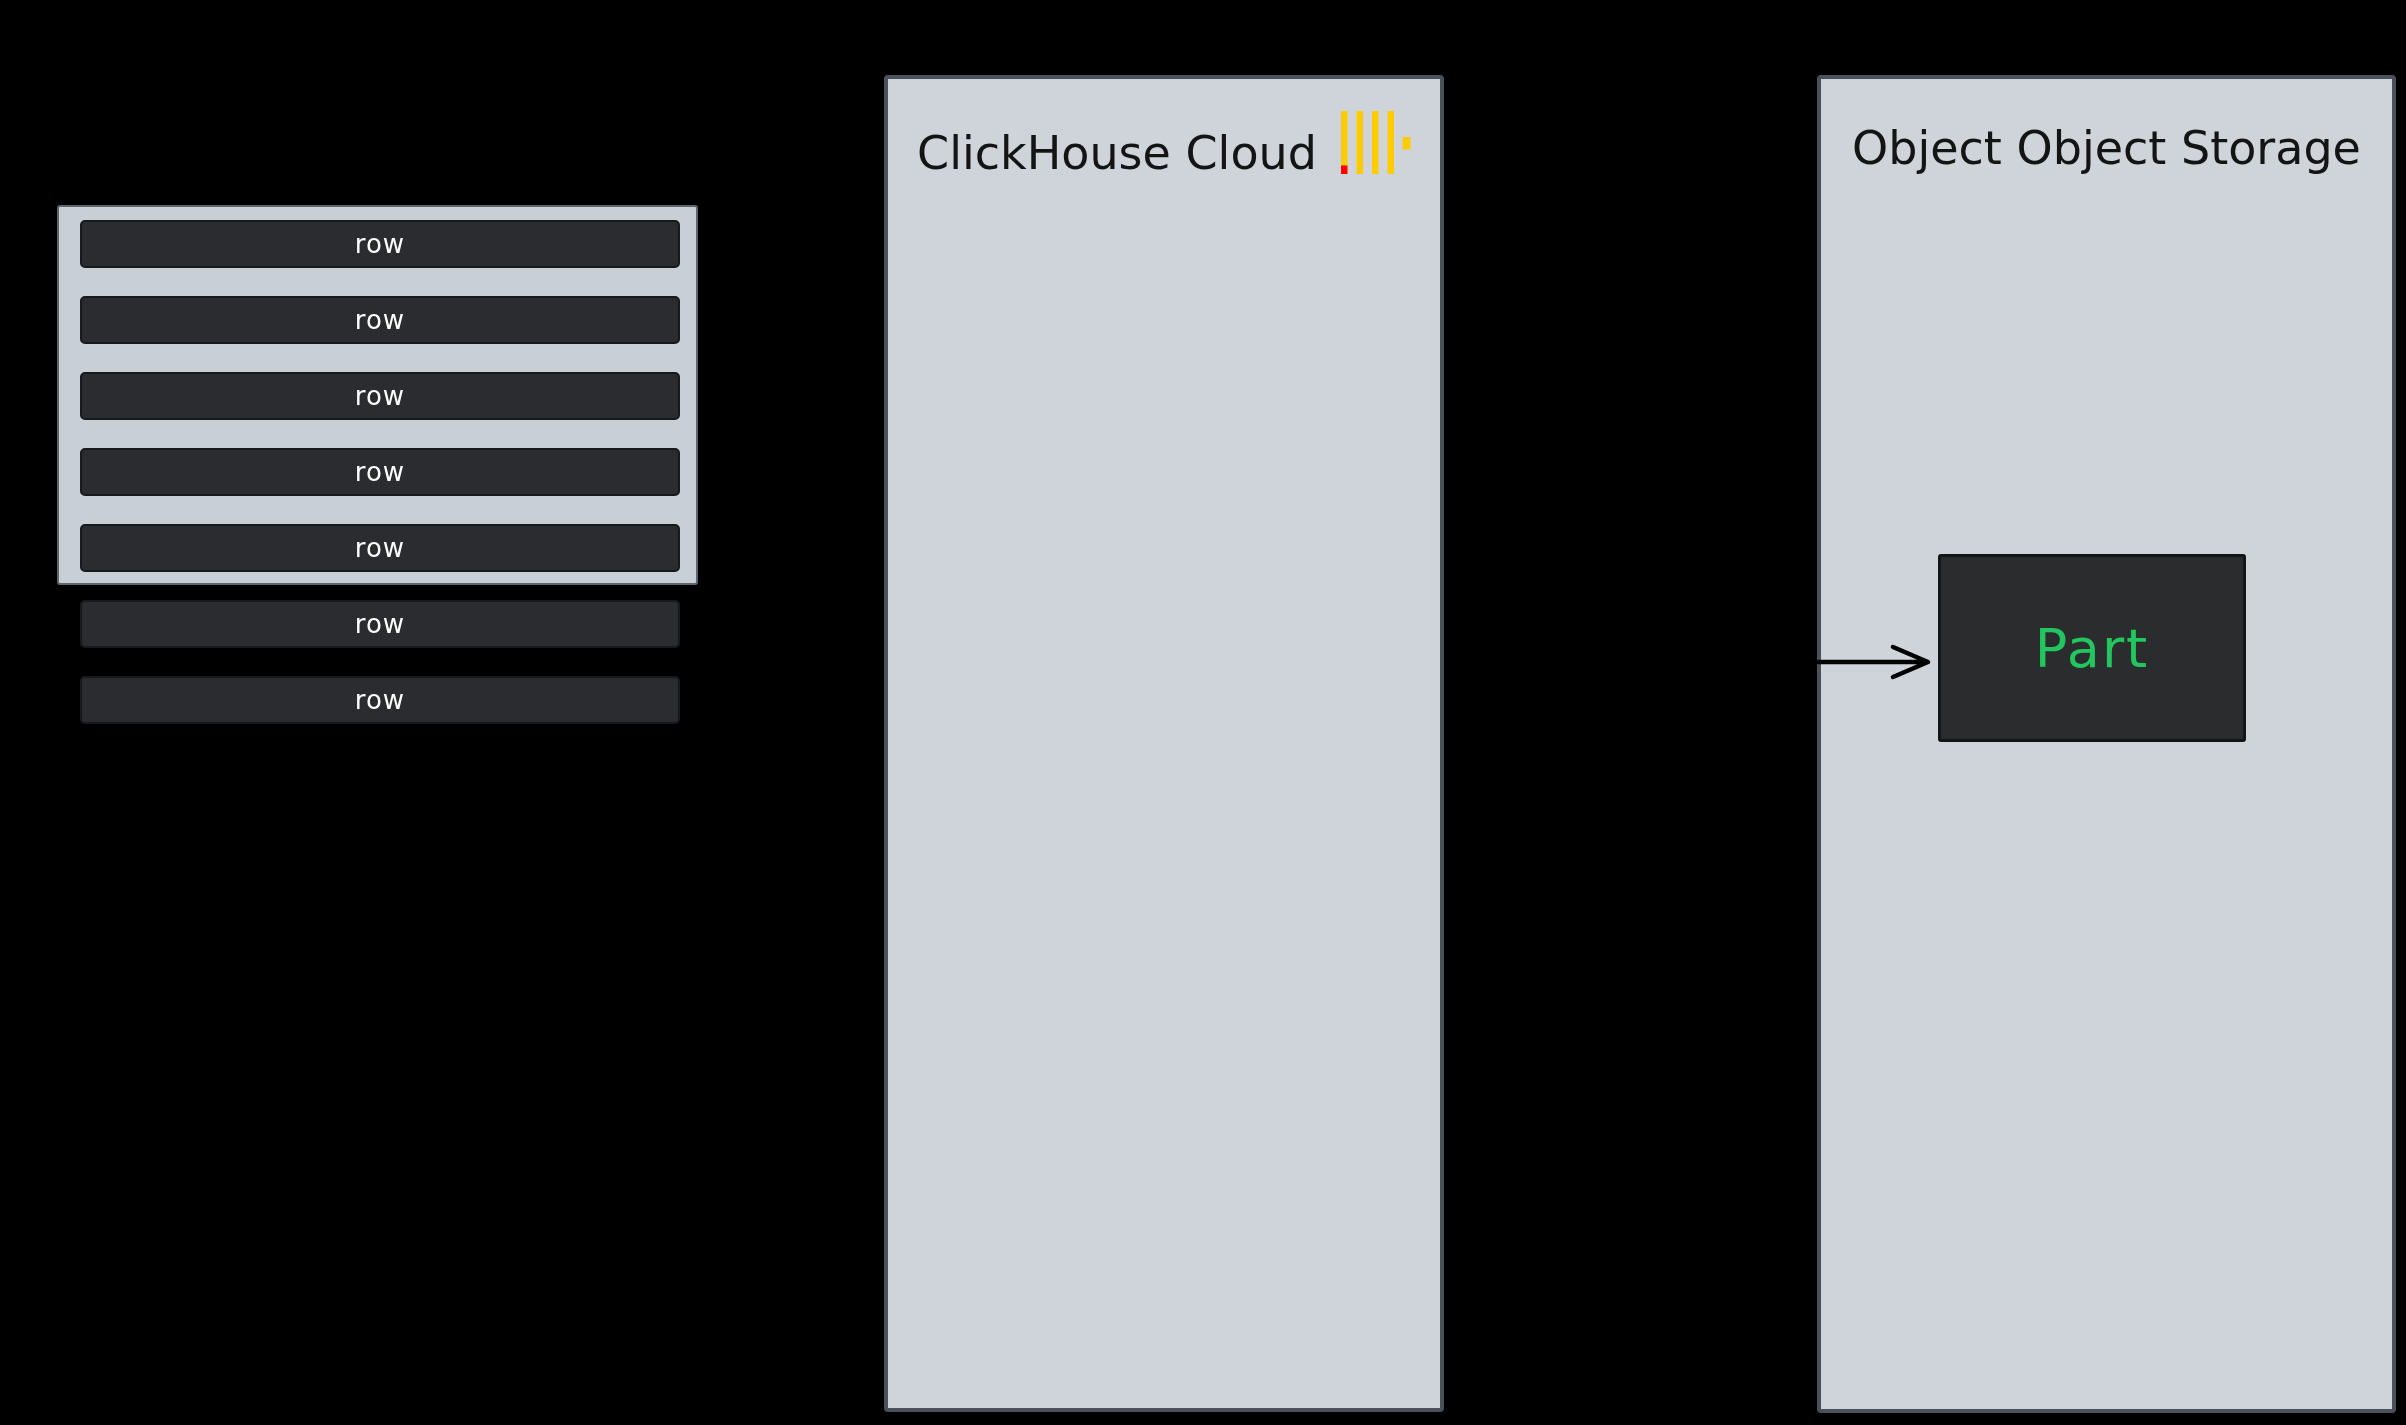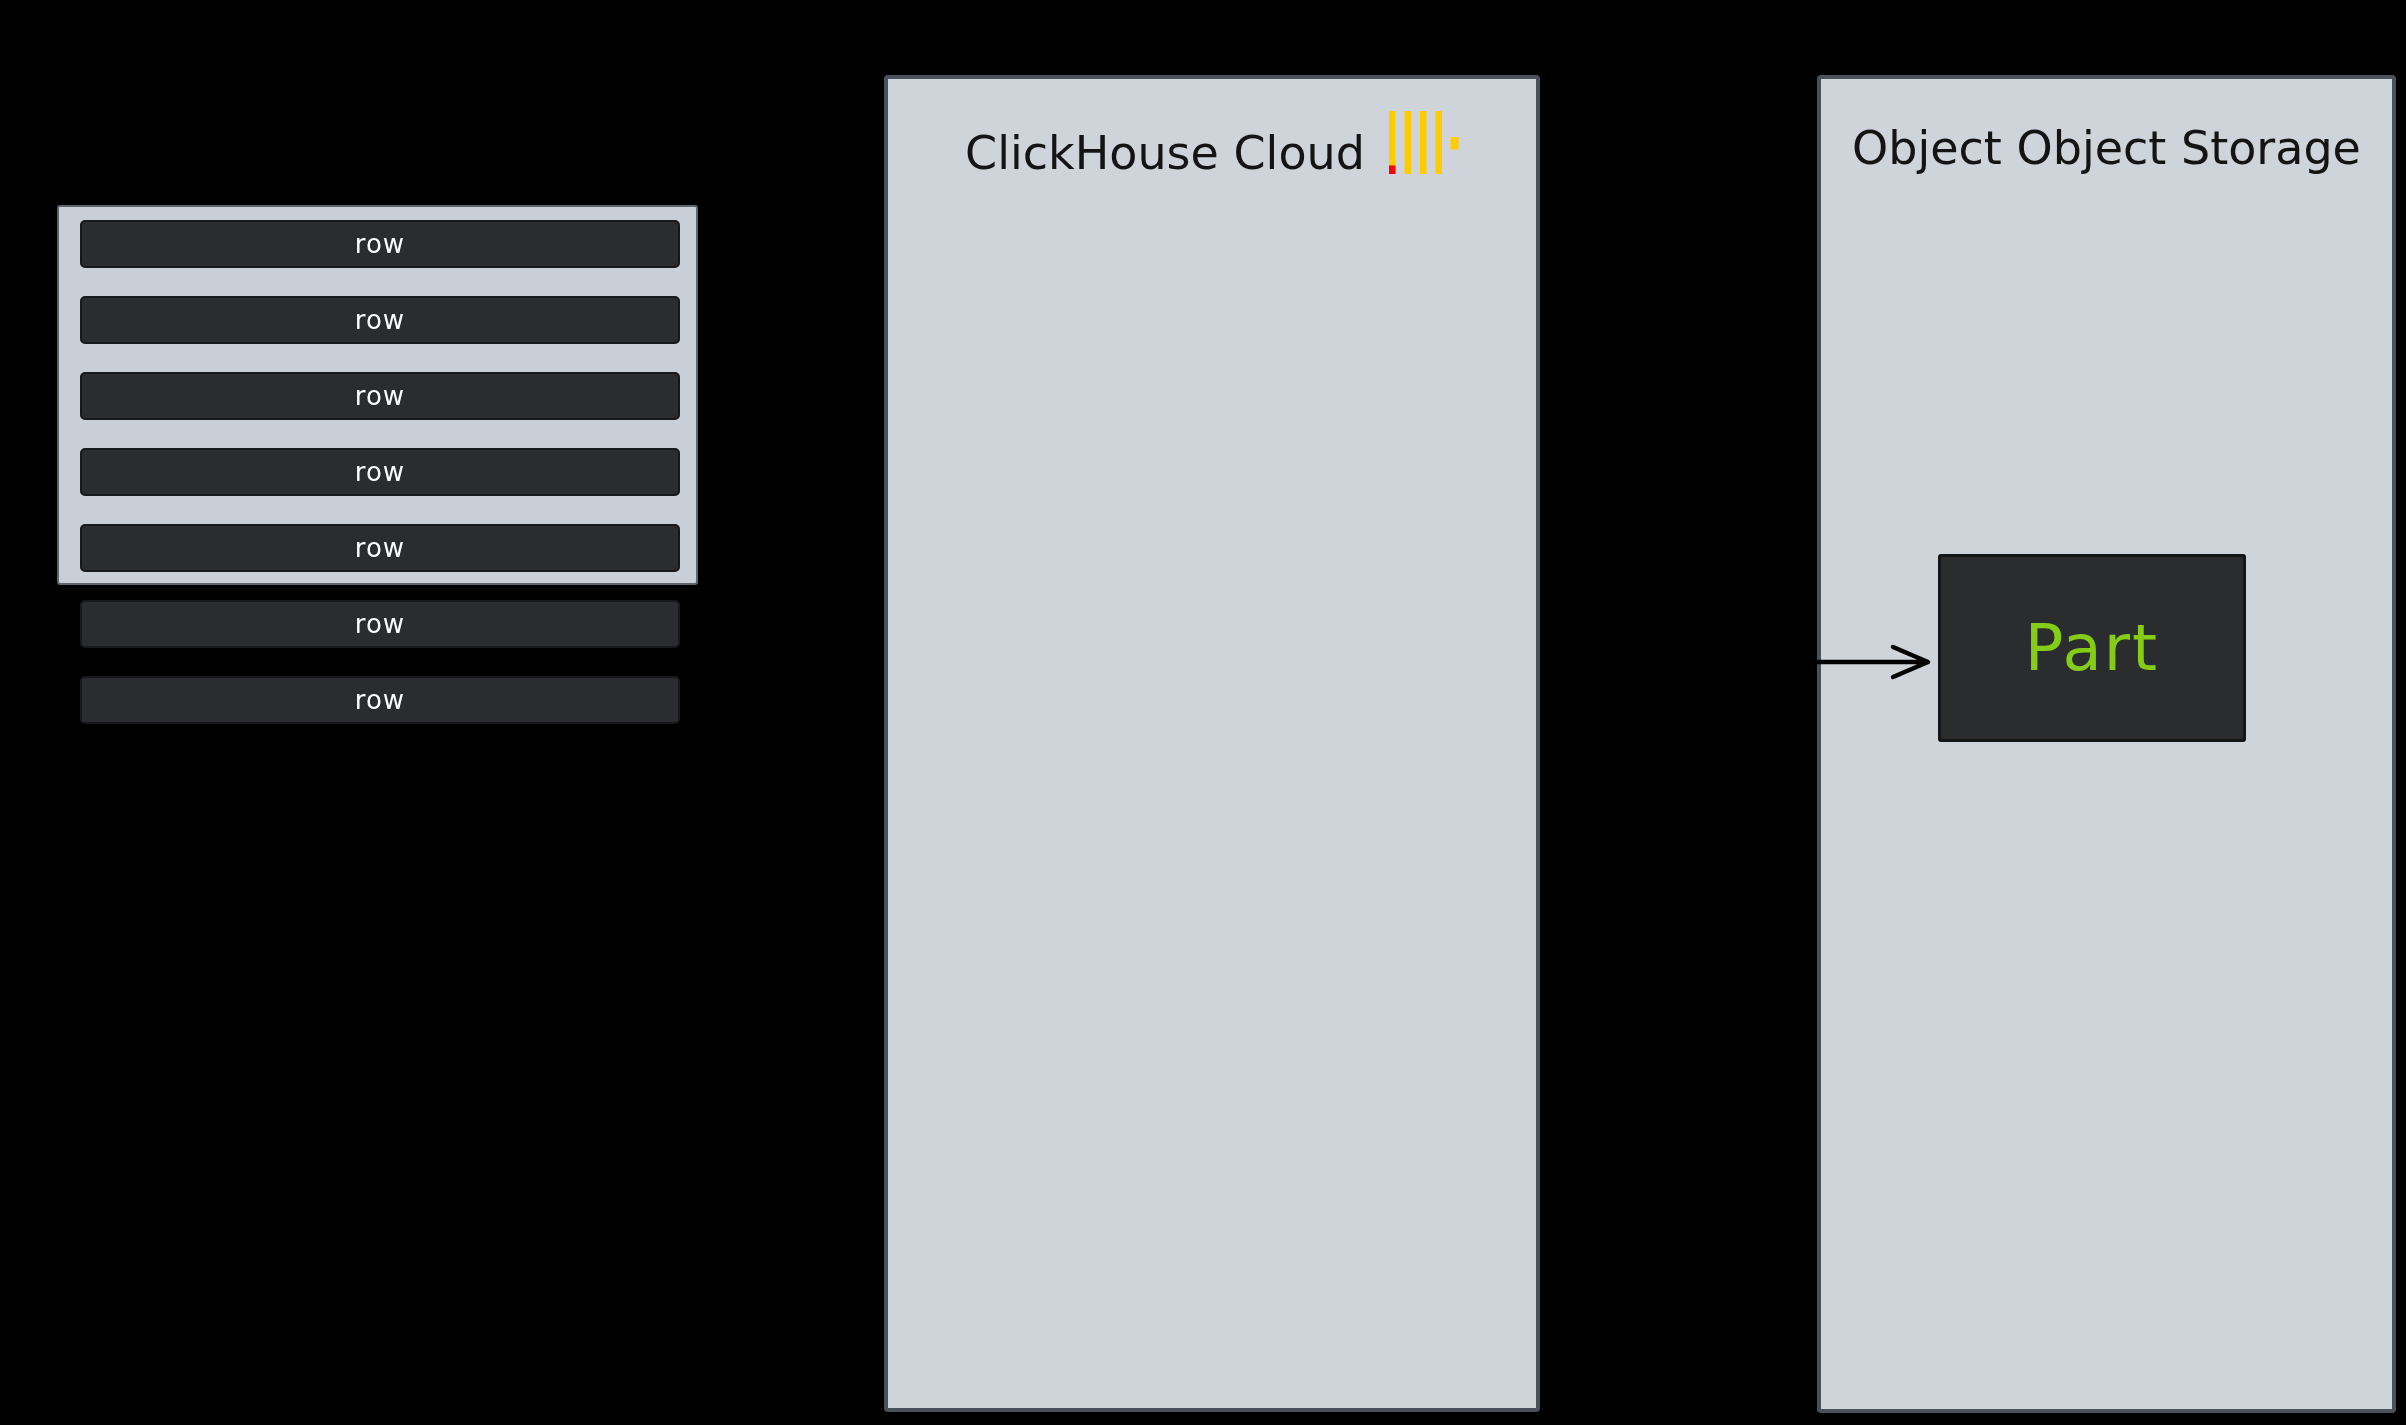--- a/index.html
+++ b/index.html
@@ -55,21 +55,21 @@
   .panel {
     position: absolute;
     box-sizing: border-box;
     background: #ced4da;
     border: 4px solid #4a515a;
     border-radius: 4px;
   }
   .panel-clickhouse {
     left: 884px;
     top: 75px;
-    width: 656px;
+    width: 560px;
     height: 1337px;
   }
   .panel-storage {
     left: 1817px;
     top: 75px;
     width: 579px;
     height: 1338px;
   }
   .panel-title-row {
     display: flex;
@@ -101,22 +101,22 @@
     height: 188px;
     box-sizing: border-box;
     background: #2b2c2e;
     border: 3px solid #141517;
     border-radius: 3px;
     display: flex;
     align-items: center;
     justify-content: center;
   }
   .part-box span {
-    color: #84cc16;
-    font-size: 64px;
+    color: #22c55e;
+    font-size: 54px;
     letter-spacing: 2px;
   }
   .arrow-icon {
     position: absolute;
     left: -4px;
     top: 561px;
     width: 118px;
     height: 44px;
     overflow: visible;
   }

